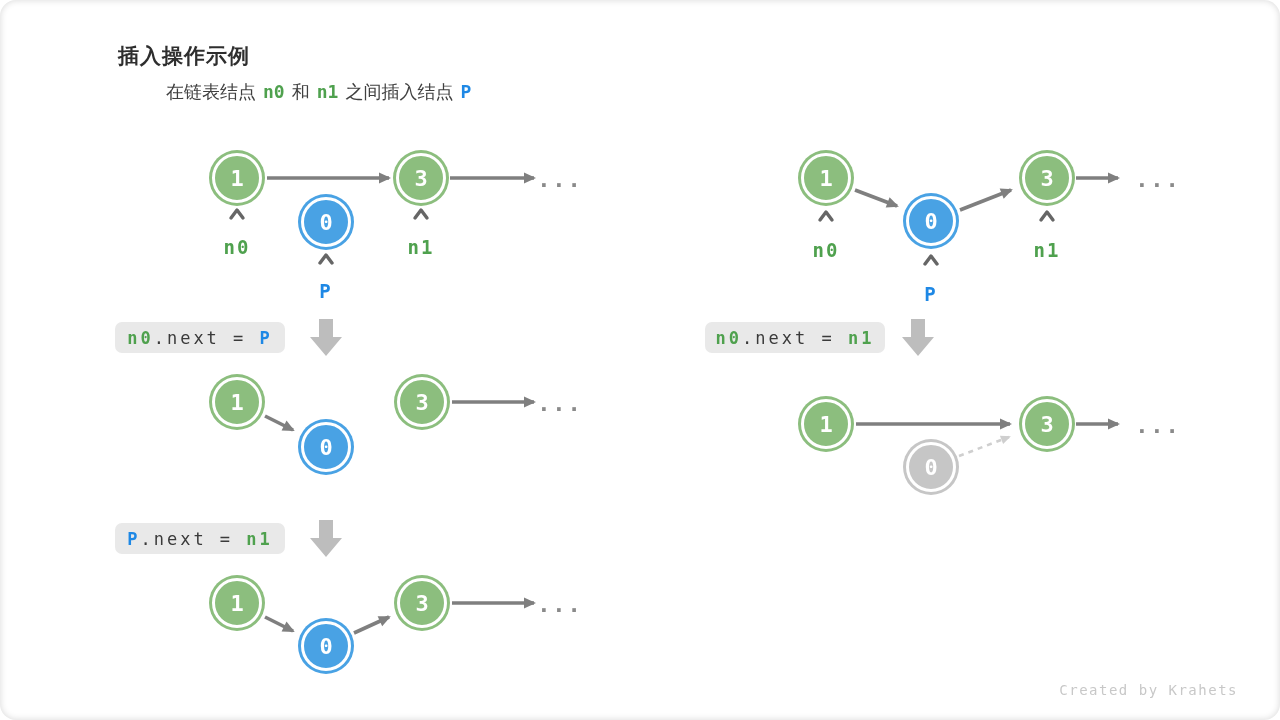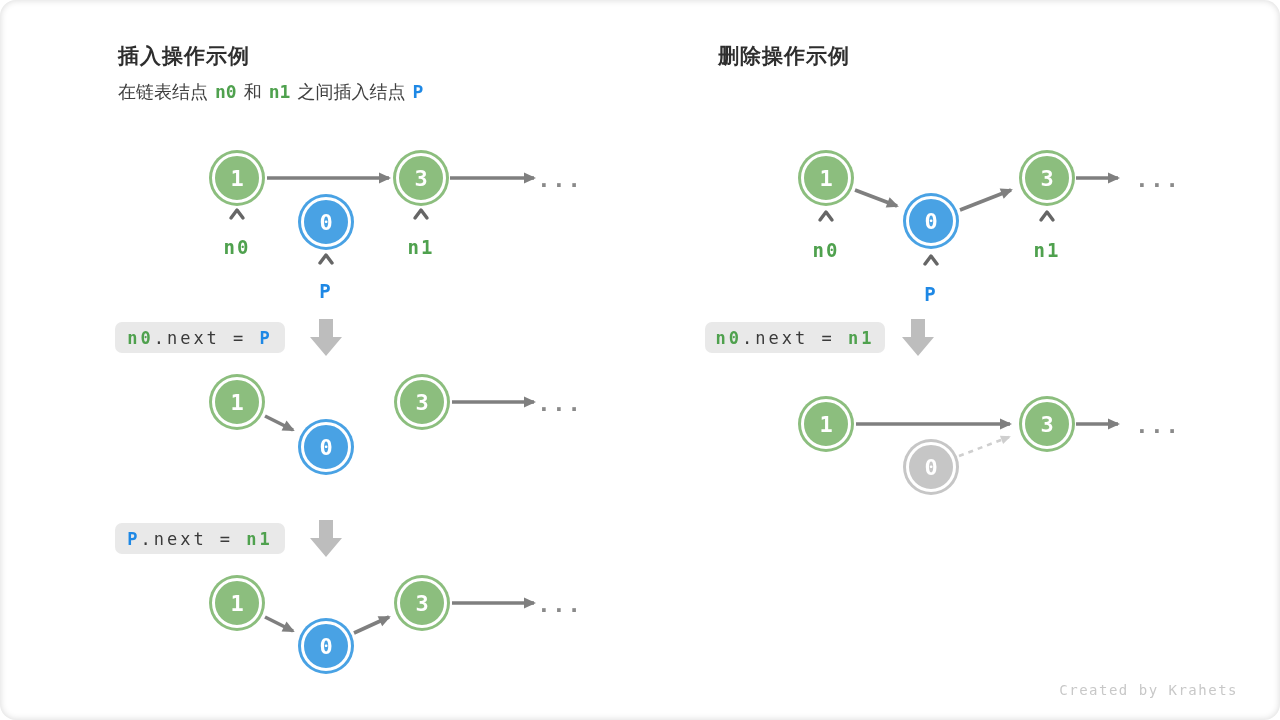--- a/index.html
+++ b/index.html
@@ -15,21 +15,21 @@
     overflow:hidden; font-family:"Liberation Sans", sans-serif;
   }
   svg.layer{position:absolute; left:0; top:0; width:1280px; height:720px; pointer-events:none;}
   .arrow-line{stroke:var(--arrow-gray); stroke-width:3.6; fill:none;}
   .dash-line{stroke:var(--dashed-gray); stroke-width:2.6; fill:none; stroke-dasharray:5 5;}
   .caret{stroke:var(--caret-gray); stroke-width:3.4; fill:none; stroke-linecap:round; stroke-linejoin:round;}
   .block-arrow{fill:var(--block-arrow-gray);}
   #ah path{fill:var(--arrow-gray);} #ahl path{fill:var(--dashed-gray);}
 
   .title{position:absolute; font-size:21px; font-weight:bold; color:var(--title-text); letter-spacing:1px;text-align:right;}
-  .subtitle{position:absolute; font-size:18px; color:var(--subtitle-text); white-space:nowrap;}
+  .subtitle{position:absolute; font-size:18px; color:var(--subtitle-text); white-space:nowrap;margin-left:48px;}
   .subtitle .tok{font-family:"DejaVu Sans Mono", monospace; font-weight:bold; margin:0 7px; font-size:18px;}
   .tok-green{color:var(--green-text);} .tok-blue{color:var(--blue-text);}
 
   .node{
     position:absolute; box-sizing:border-box; width:50px; height:50px; border-radius:50%;
     border:3px solid #fff; display:flex; align-items:center; justify-content:center;
     font-family:"DejaVu Sans Mono", monospace; font-weight:bold; font-size:22px; color:#fff;
   }
   .node.green{background:var(--green-node); box-shadow:0 0 0 3px var(--green-node);}
   .node.blue {background:var(--blue-node);  box-shadow:0 0 0 3px var(--blue-node);}
@@ -144,21 +144,20 @@
       <span>1</span>
     </div>
   <div class="node blue" style="left:301px; top:621px">
       <span>0</span>
     </div>
   <div class="node green" style="left:397px; top:578px">
       <span>3</span>
     </div>
   <div class="dots" style="left:560px; top:606px">...</div>
 
-  <div class="title" style="left:718px; top:42px">删除操作示例</div>
 
   <div class="node green" style="left:801px;  top:153px">
       <span>1</span>
     </div>
   <div class="node blue" style="left:906px;  top:196px">
       <span>0</span>
     </div>
   <div class="node green" style="left:1022px; top:153px">
       <span>3</span>
     </div>

